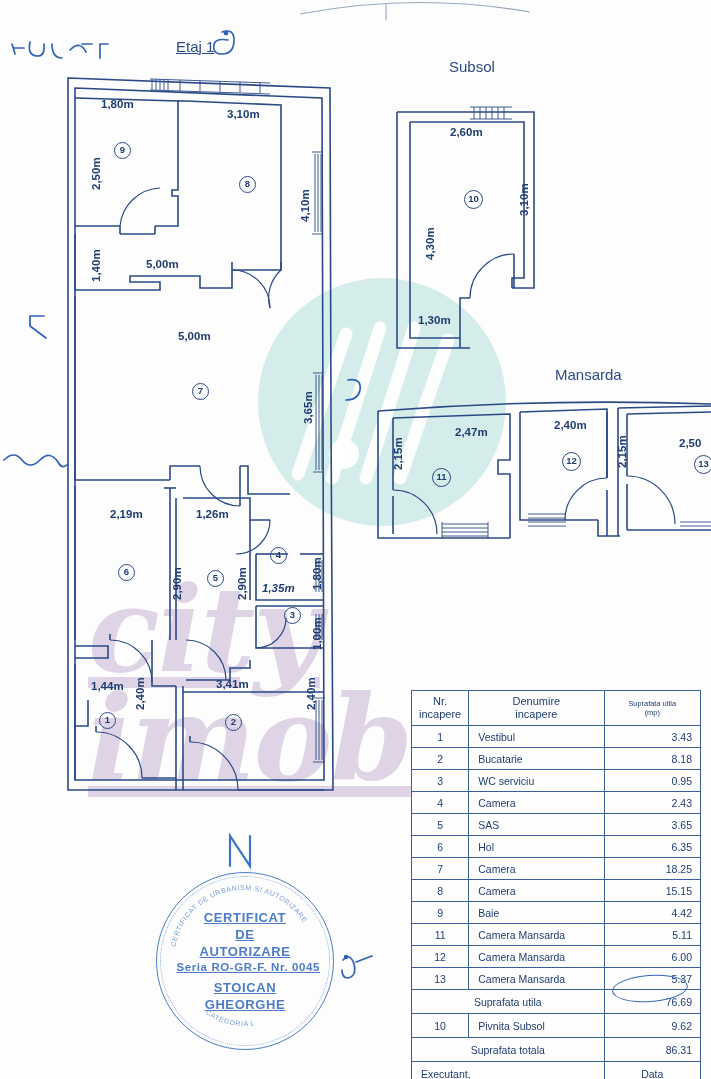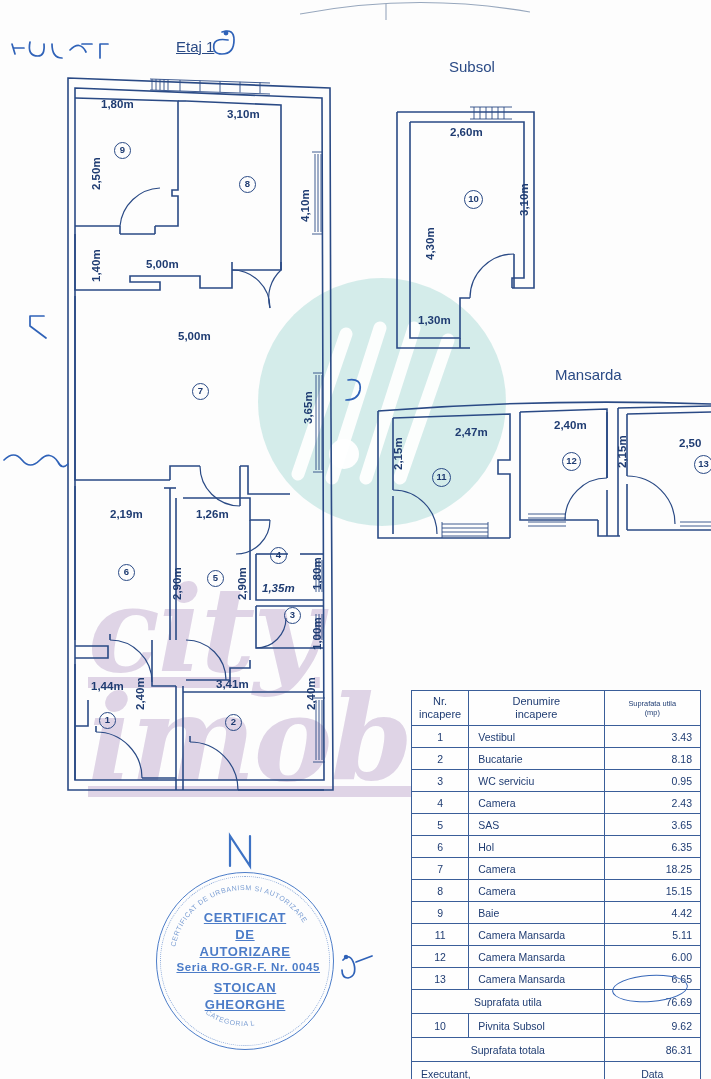--- a/index.html
+++ b/index.html
@@ -418,21 +418,21 @@
         <td class="c-sf">5.11</td>
       </tr>
       <tr>
         <td class="c-nr">12</td>
         <td class="c-nm">Camera Mansarda</td>
         <td class="c-sf">6.00</td>
       </tr>
       <tr>
         <td class="c-nr">13</td>
         <td class="c-nm">Camera Mansarda</td>
-        <td class="c-sf">6.65</td>
+        <td class="c-sf">5.37</td>
       </tr>
 
       <tr class="foot">
         <td class="span2" colspan="2">Suprafata utila</td>
         <td class="c-sf">76.69</td>
       </tr>
       <tr class="foot">
         <td class="c-nr">10</td>
         <td class="c-nm">Pivnita Subsol</td>
         <td class="c-sf">9.62</td>

